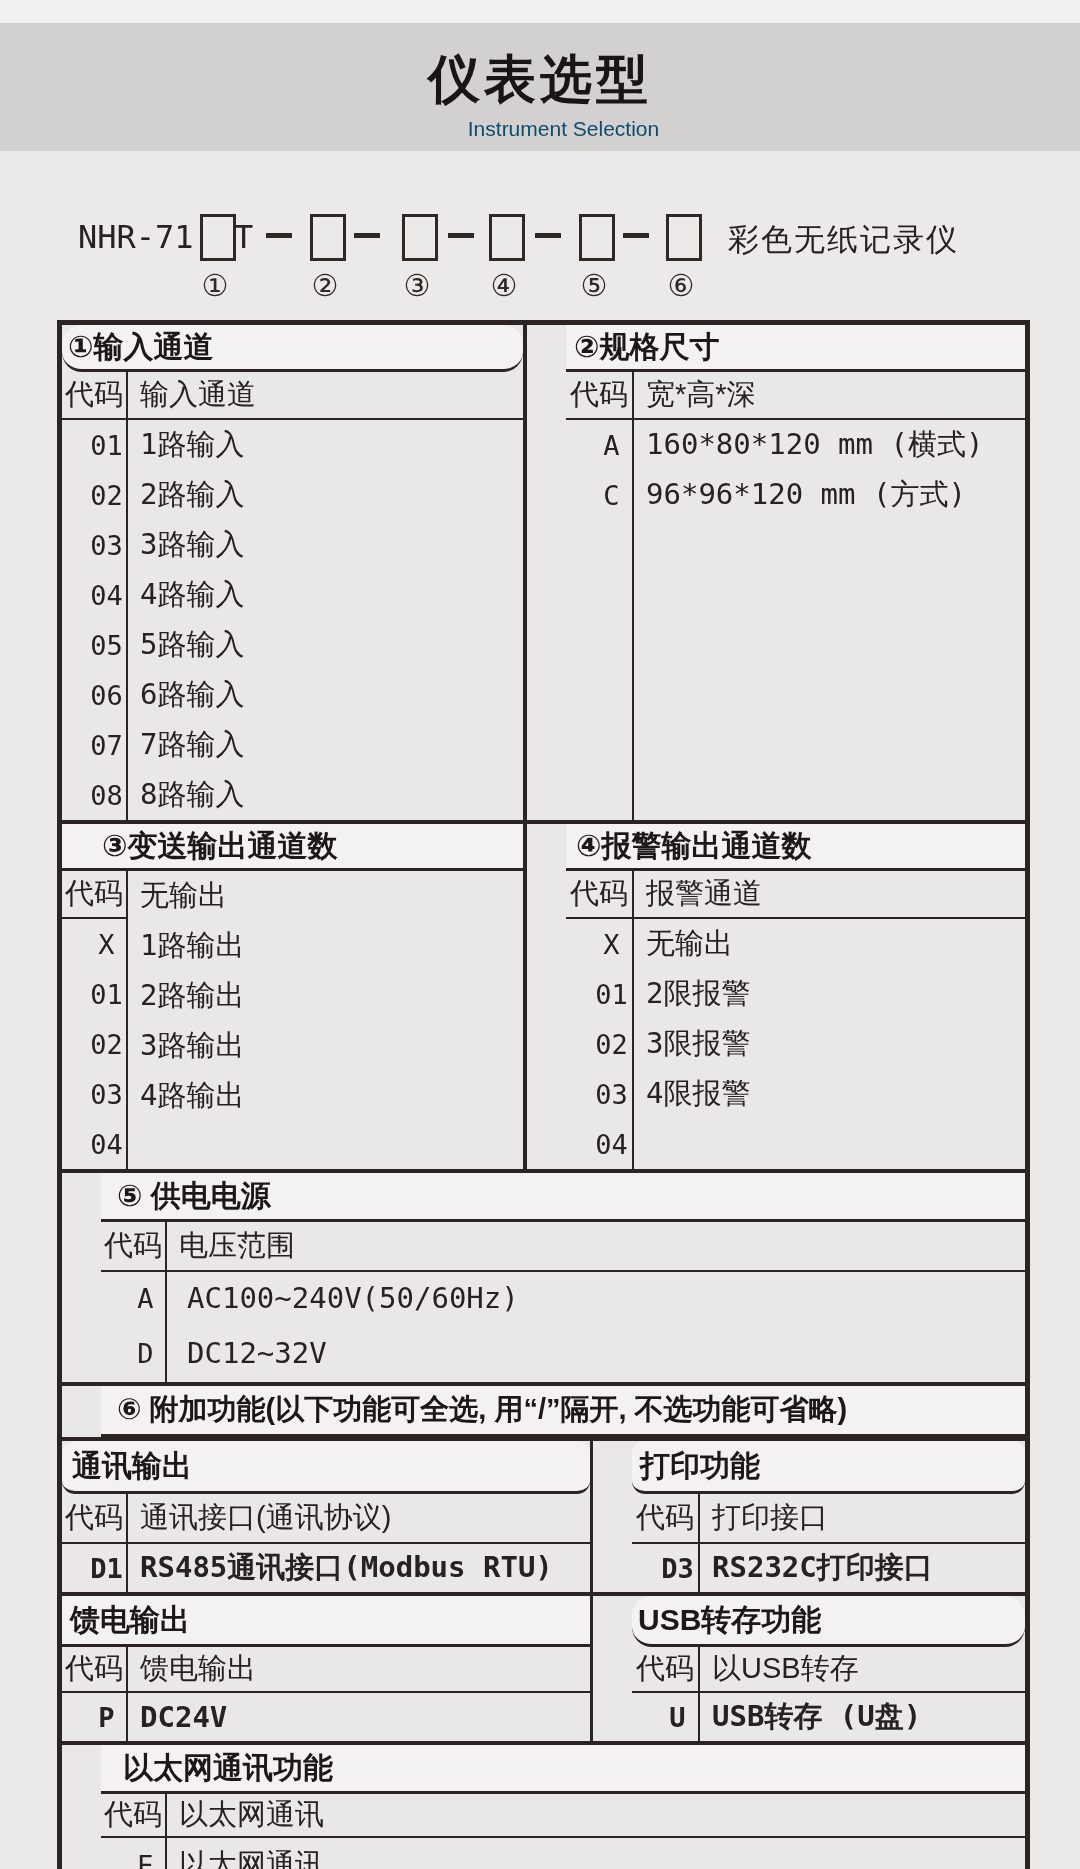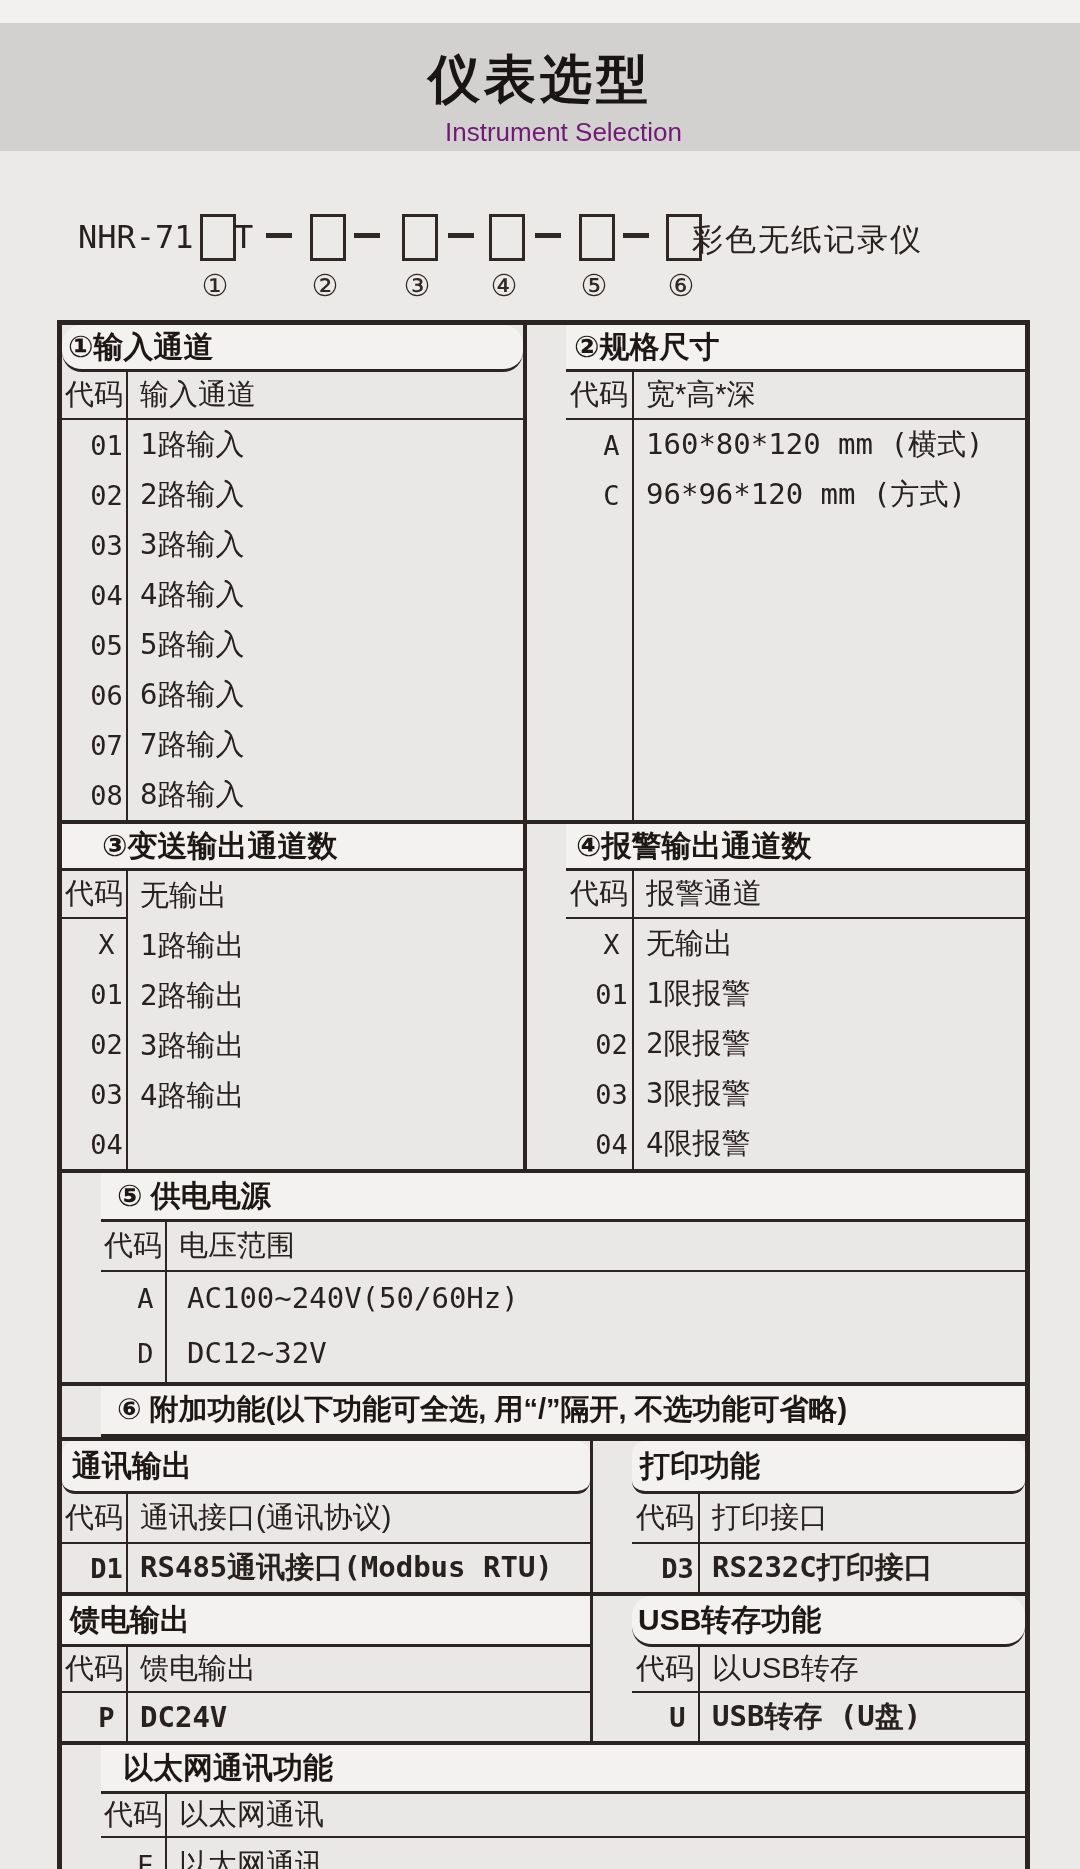--- a/index.html
+++ b/index.html
@@ -4,28 +4,28 @@
 <style>
   html,body{margin:0;padding:0;}
   body{
     width:1080px;height:1869px;position:relative;overflow:hidden;
     background:#eceae8;color:#272120;
     font-family:"Liberation Sans","DejaVu Sans",sans-serif;
   }
   .topstrip{position:absolute;top:0;left:0;right:0;height:23px;background:#f2f1ef;}
   .band{position:absolute;top:23px;left:0;right:0;height:128px;background:#d3d1d0;text-align:center;}
   .band .title{font-size:52px;font-weight:bold;letter-spacing:4px;padding-top:22px;color:#191514;}
-  .band .subtitle{font-size:26px;margin-top:2px;color:#701a75;margin-left:47px;}
+  .band .subtitle{font-size:21px;margin-top:2px;color:#0c4a6e;margin-left:47px;}
 
   .model{position:absolute;left:0;top:214px;width:1080px;height:100px;}
   .model > div{position:absolute;}
   .mono{font-family:"DejaVu Sans Mono","DejaVu Sans",sans-serif;}
   .mprefix{left:78px;top:4px;font-size:32px;}
   .msuffix{left:234px;top:4px;font-size:32px;}
-  .mname{left:692px;top:5px;font-size:31px;letter-spacing:2px;font-family:Liberation Mono, monospace;}
+  .mname{left:728px;top:5px;font-size:31px;letter-spacing:2px;font-family:Liberation Mono, monospace;}
   .mbox{width:30px;height:41px;border:3px solid #2f2825;top:0;background:transparent;}
   .b1{left:200px;} .b2{left:310px;} .b3{left:402px;} .b4{left:489px;} .b5{left:579px;} .b6{left:666px;}
   .mdash{width:26px;height:5px;background:#2f2825;top:19px;}
   .d1{left:266px;} .d2{left:354px;} .d3{left:448px;} .d4{left:535px;} .d5{left:623px;}
   .mcirc{top:54px;font-size:30px;color:#2f2825;width:34px;text-align:center;}
   .c1{left:198px;} .c2{left:308px;} .c3{left:400px;} .c4{left:487px;} .c5{left:577px;} .c6{left:664px;}
 
   .tbl{position:absolute;left:57px;top:320px;width:963px;border:5px solid #2b2422;background:#eae8e7;}
   .blk{display:flex;align-items:stretch;}
   .blk + .blk{border-top:4px solid #2b2422;}
@@ -163,21 +163,20 @@
           <div class="chead">代码</div>
           <div class="cell h50">X</div>
           <div class="cell h50">01</div>
           <div class="cell h50">02</div>
           <div class="cell h50">03</div>
           <div class="cell h50">04</div>
         </div>
         <div class="vcol">
           <div class="chead">报警通道</div>
           <div class="vcell h50">无输出</div>
-          <div class="vcell h50">1限报警</div>
           <div class="vcell h50">2限报警</div>
           <div class="vcell h50">3限报警</div>
           <div class="vcell h50">4限报警</div>
         </div>
       </div>
     </div>
   </div>
 
   <div class="blk">
     <div class="half hr">

